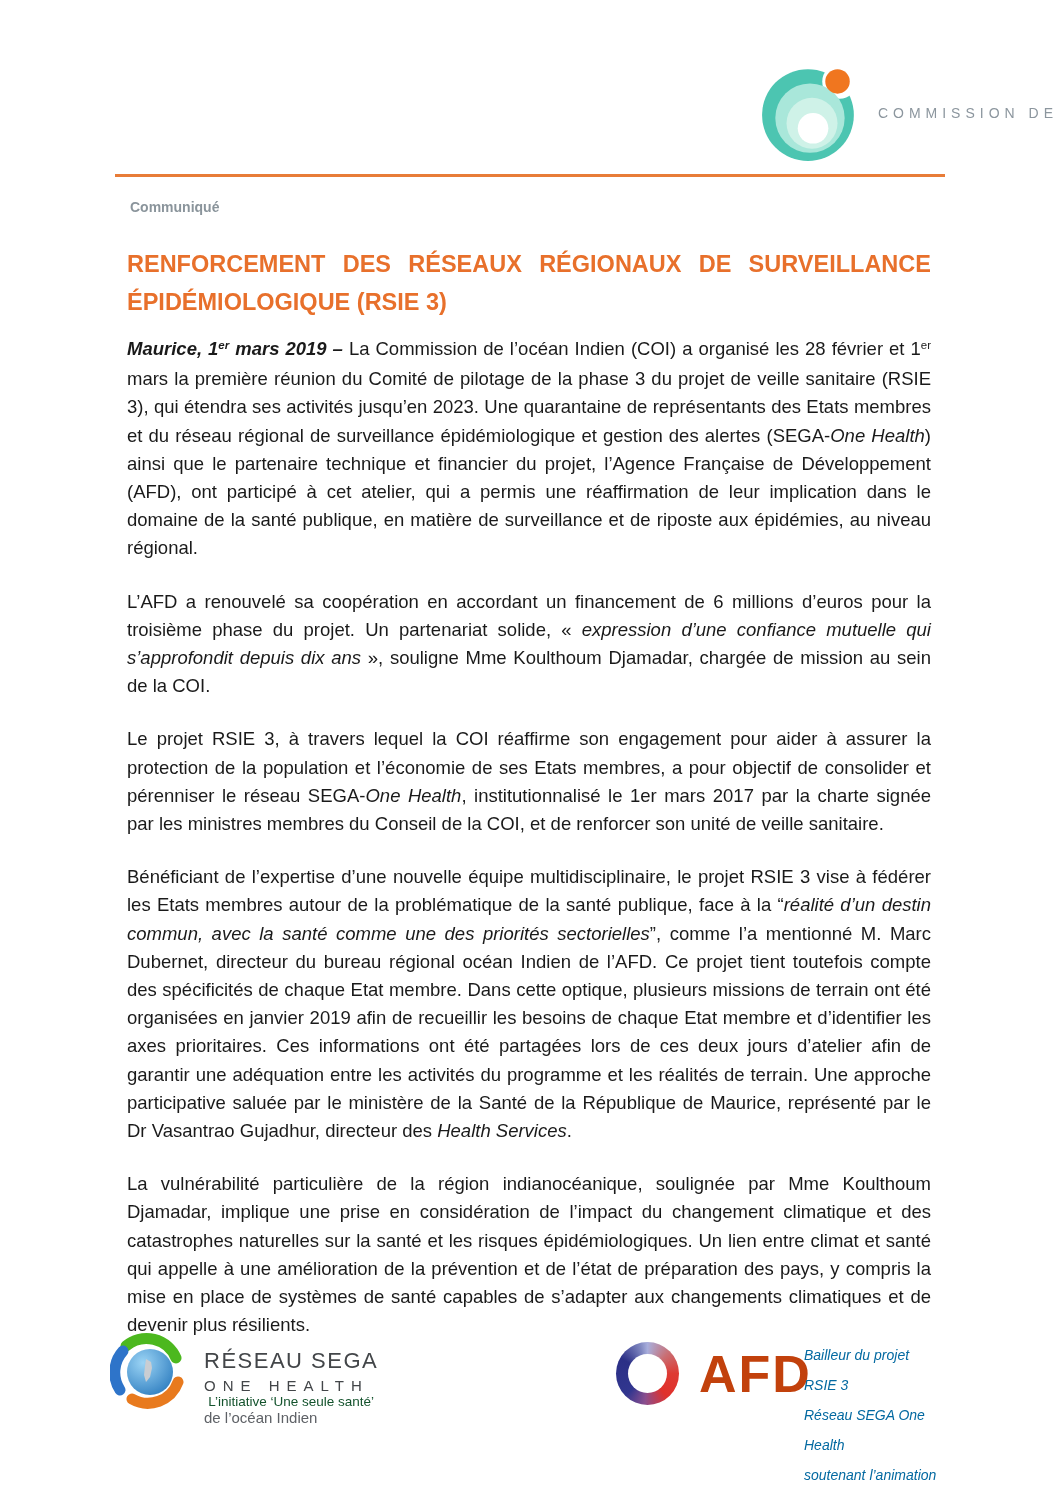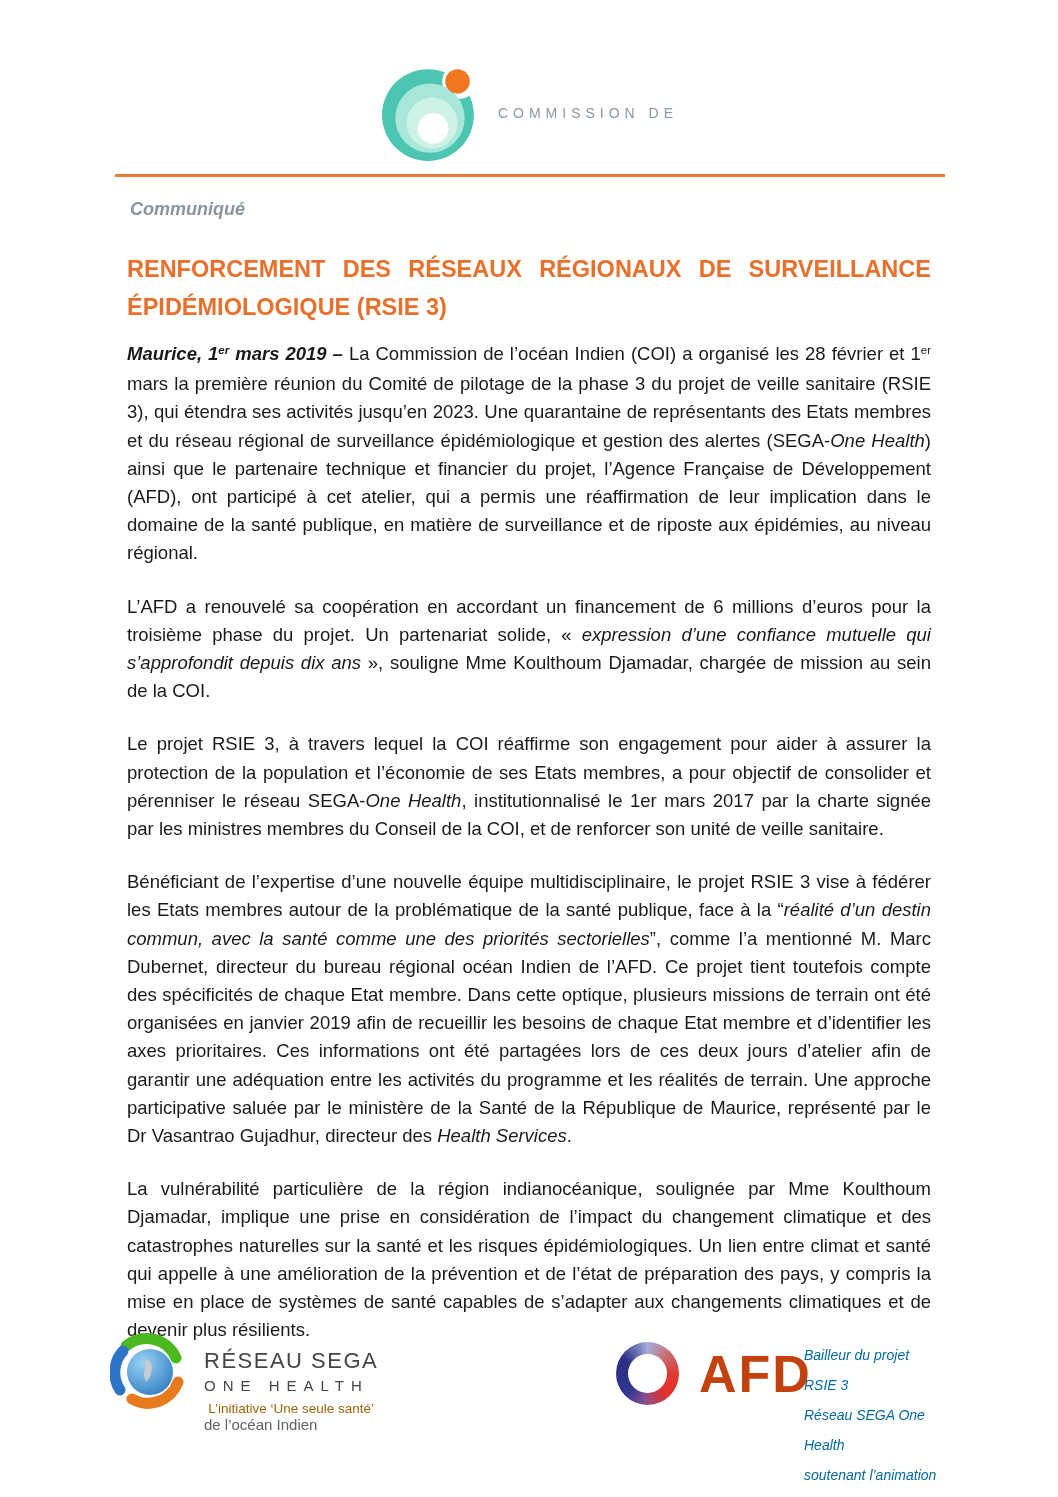--- a/index.html
+++ b/index.html
@@ -8,21 +8,21 @@
     width:1058px;
     height:1497px;
     background:#ffffff;
     font-family:"Liberation Sans", sans-serif;
     color:#1a1a1a;
     overflow:hidden;
   }
   
   .header-block{
     display:flex;
-    justify-content:center;
+    justify-content:flex-end;
     align-items:center;
     gap:16px;
     padding-top:60px;
     height:108px;
   }
   .coi-wordmark{color:#8c969e;}
   .coi-wordmark .wm-top{
     font-size:14px;
     letter-spacing:5px;
     margin-bottom:3px;
@@ -31,23 +31,22 @@
     font-size:25px;
     letter-spacing:1.5px;
   }
   .rule{
     margin:6px 113px 0 115px;
     border:none;
     border-top:3px solid #e87c38;
   }
   .communique{
     margin:22px 0 0 130px;
-    font-size:18px;
+    font-size:14px;
     font-weight:bold;
-    font-style:italic;
     color:#8a949b;
   }
   
   .content{
     margin:30px 127px 0 127px;
     width:804px;
   }
   .doc-title{
     color:#e8702b;
     font-weight:bold;
@@ -76,21 +75,21 @@
   .sega{
     position:absolute;
     left:110px; top:2px;
     display:flex;
     align-items:flex-start;
     gap:14px;
   }
   .sega-text{padding-top:16px;color:#434649;}
   .sega-line1{font-size:22px;letter-spacing:1.5px;}
   .sega-line2{font-size:15px;letter-spacing:7px;margin-top:3px;}
-  .sega-line3{font-size:13.5px;color:#a16207;margin-top:7px;text-align:center;}
+  .sega-line3{font-size:13.5px;color:#14532d;text-align:center;}
   .sega-line4{font-size:15px;color:#5e6166;text-align:left;}
   .afd{
     position:absolute;
     left:616px; top:12px;
     display:flex;
     align-items:center;
     gap:20px;
   }
   .afd-ring{
     position:relative;

